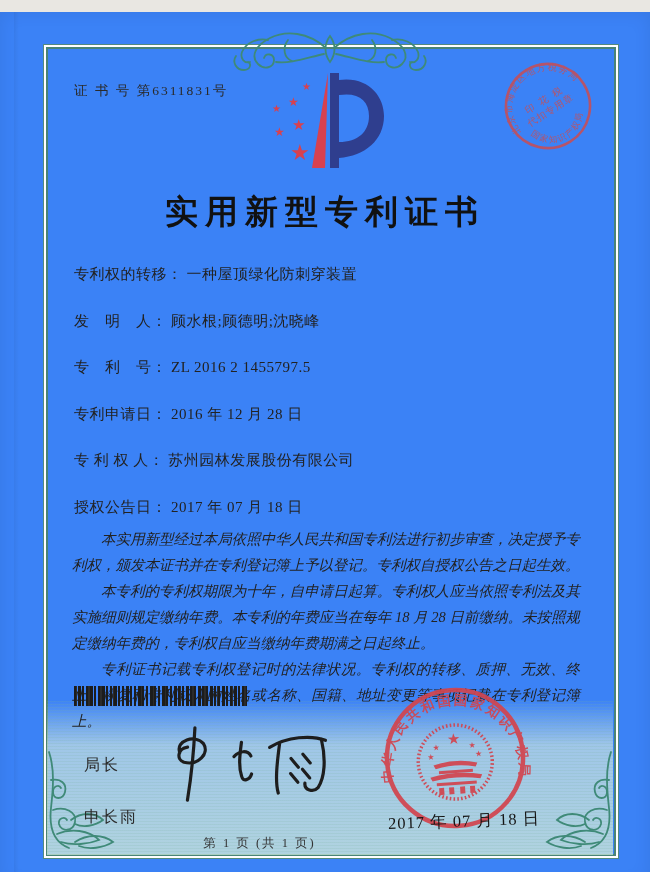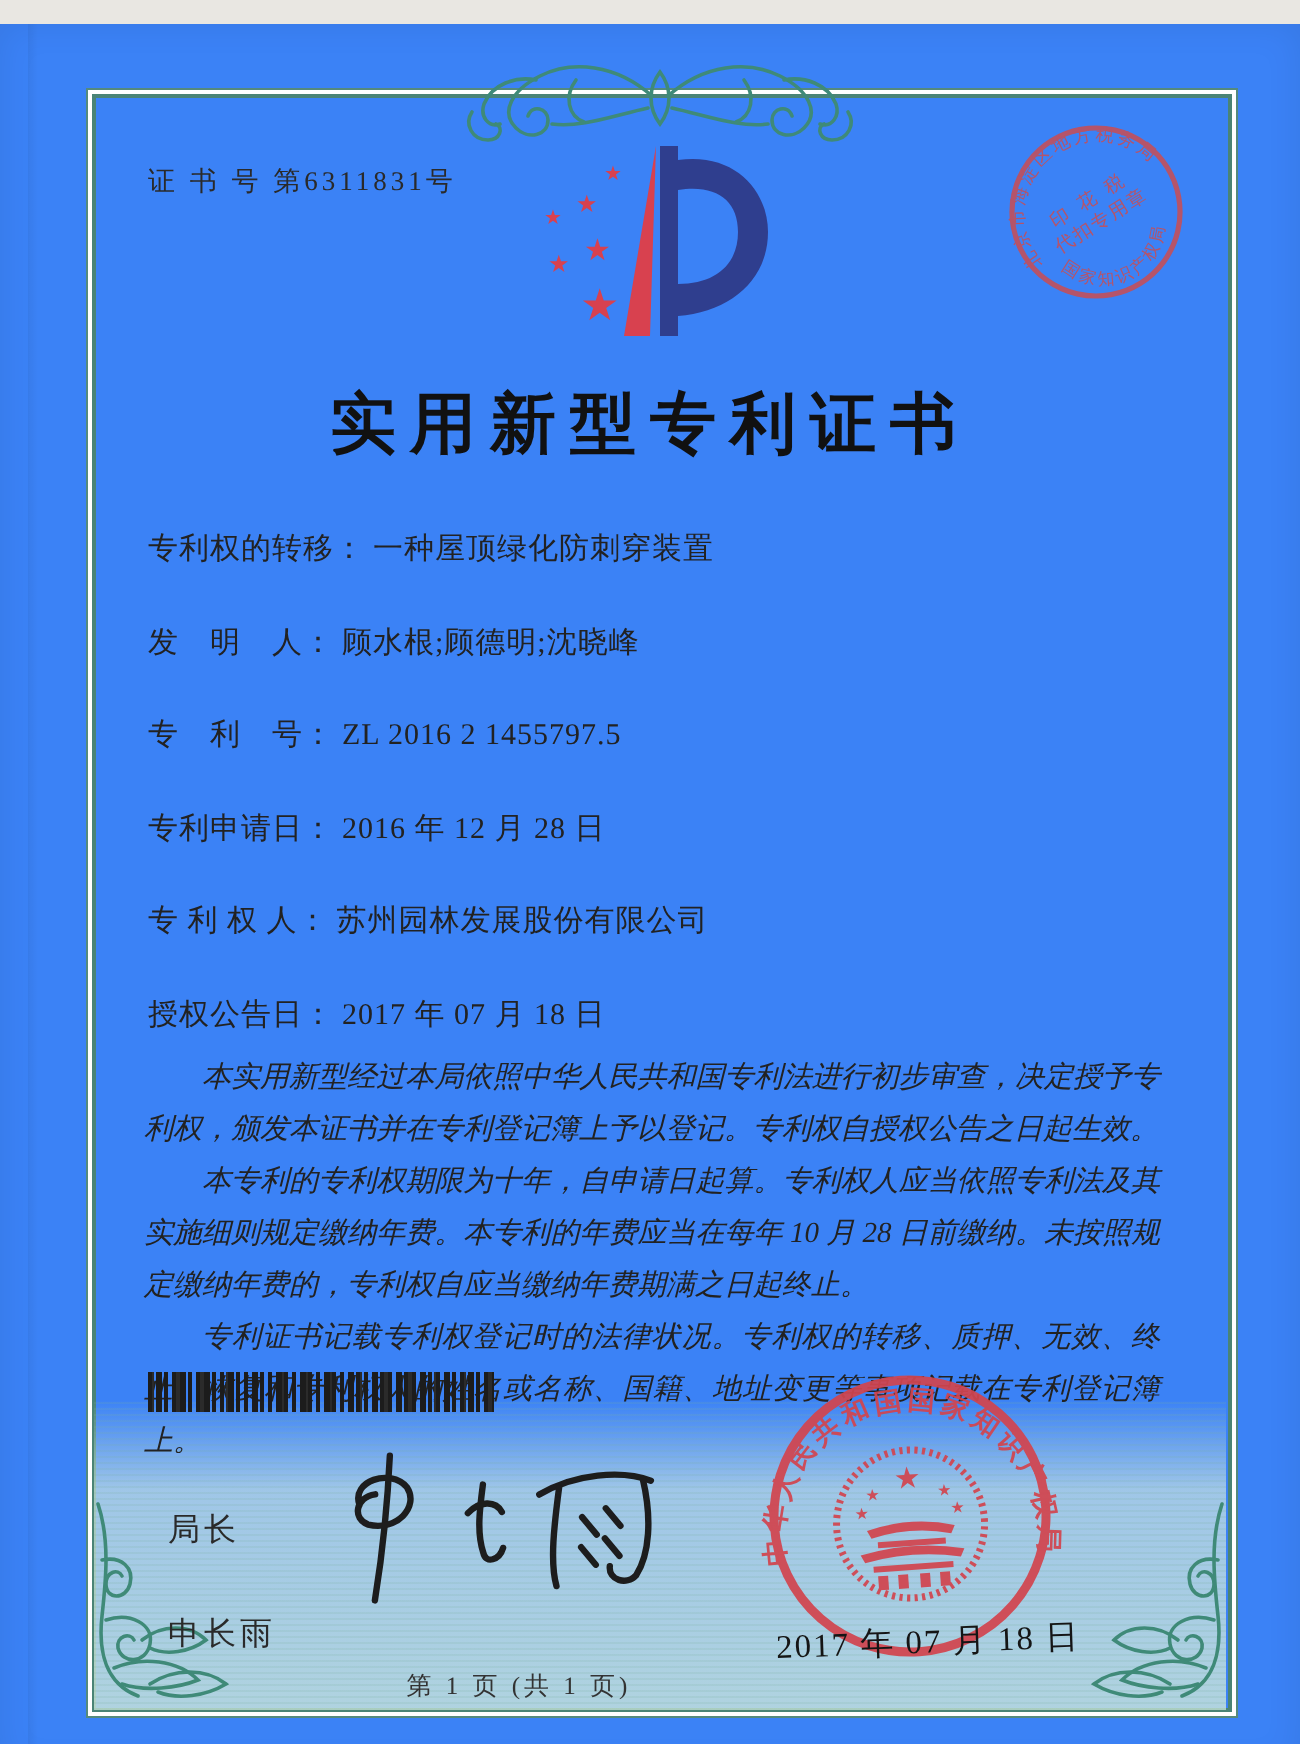--- a/index.html
+++ b/index.html
@@ -140,21 +140,21 @@
   </div>
   <div class="abs field f4">
     <span class="lab">专 利 权 人：</span><span>苏州园林发展股份有限公司</span>
   </div>
   <div class="abs field f5">
     <span class="lab">授权公告日：</span><span>2017 年 07 月 18 日</span>
   </div>
 
   <div class="body-text">
     <p>本实用新型经过本局依照中华人民共和国专利法进行初步审查，决定授予专利权，颁发本证书并在专利登记簿上予以登记。专利权自授权公告之日起生效。</p>
-    <p>本专利的专利权期限为十年，自申请日起算。专利权人应当依照专利法及其实施细则规定缴纳年费。本专利的年费应当在每年 10 月 28 日前缴纳。未按照规定缴纳年费的，专利权自应当缴纳年费期满之日起终止。</p>
+    <p>本专利的专利权期限为十年，自申请日起算。专利权人应当依照专利法及其实施细则规定缴纳年费。本专利的年费应当在每年 18 月 28 日前缴纳。未按照规定缴纳年费的，专利权自应当缴纳年费期满之日起终止。</p>
     <p>专利证书记载专利权登记时的法律状况。专利权的转移、质押、无效、终止、恢复和专利权人的姓名或名称、国籍、地址变更等事项记载在专利登记簿上。</p>
   </div>
 
   <div class="abs barcode"></div>
 
   <div class="abs director d1">局长</div>
   <div class="abs director d2">申长雨</div>
 
   <svg class="sig abs" width="200" height="95" viewBox="0 0 200 95">
     <g stroke="#1d1d1d" fill="none" stroke-width="3.2" stroke-linecap="round" transform="rotate(-2 100 48)">

